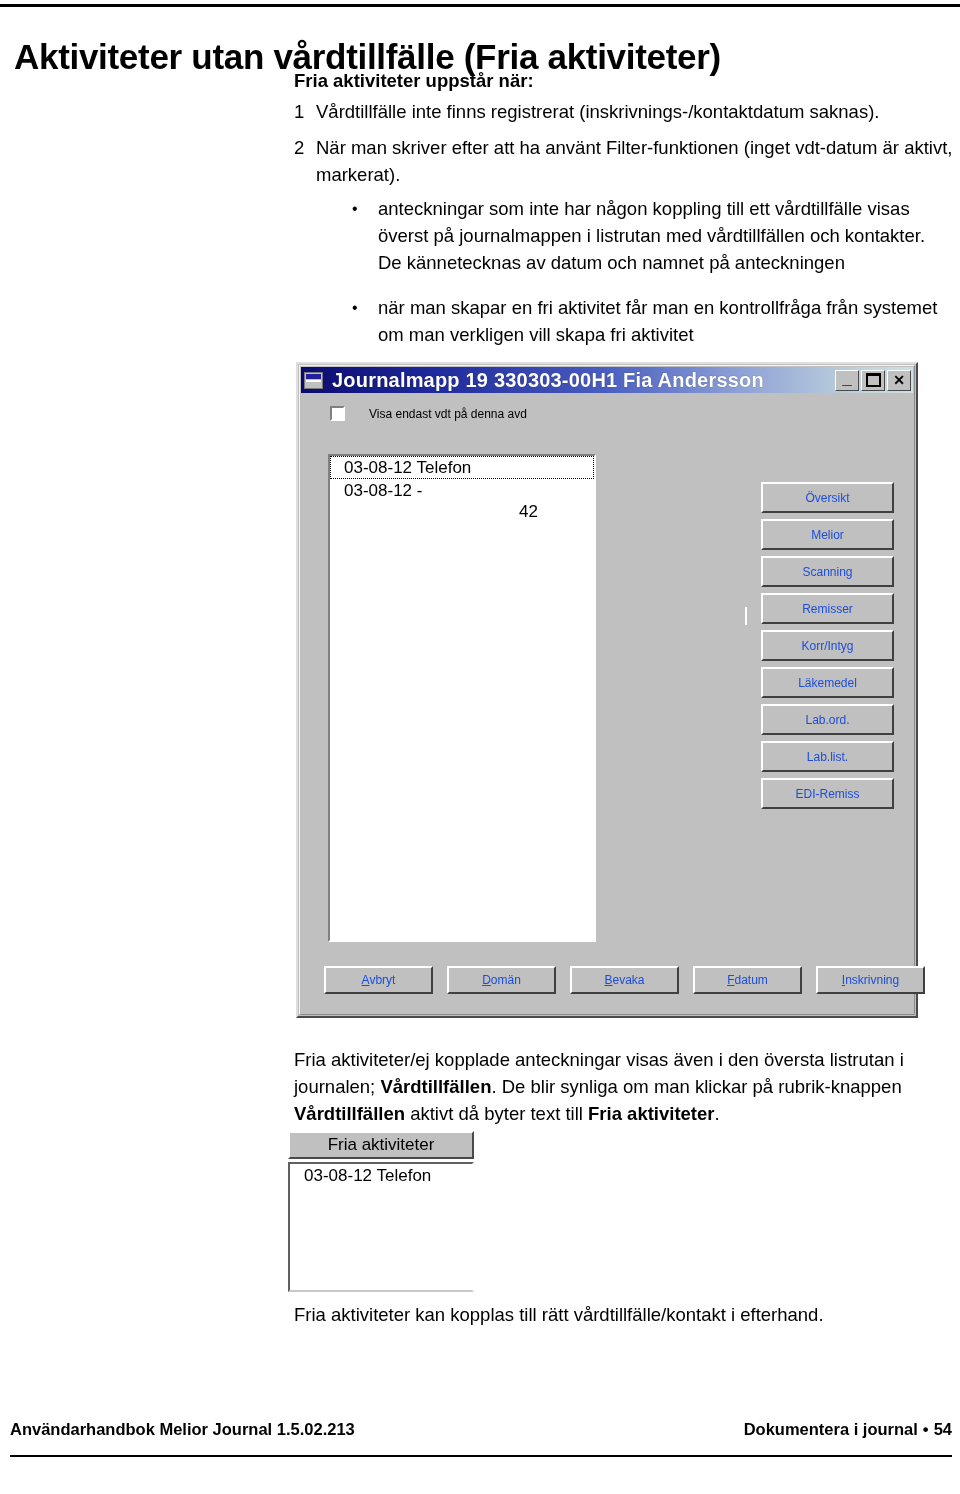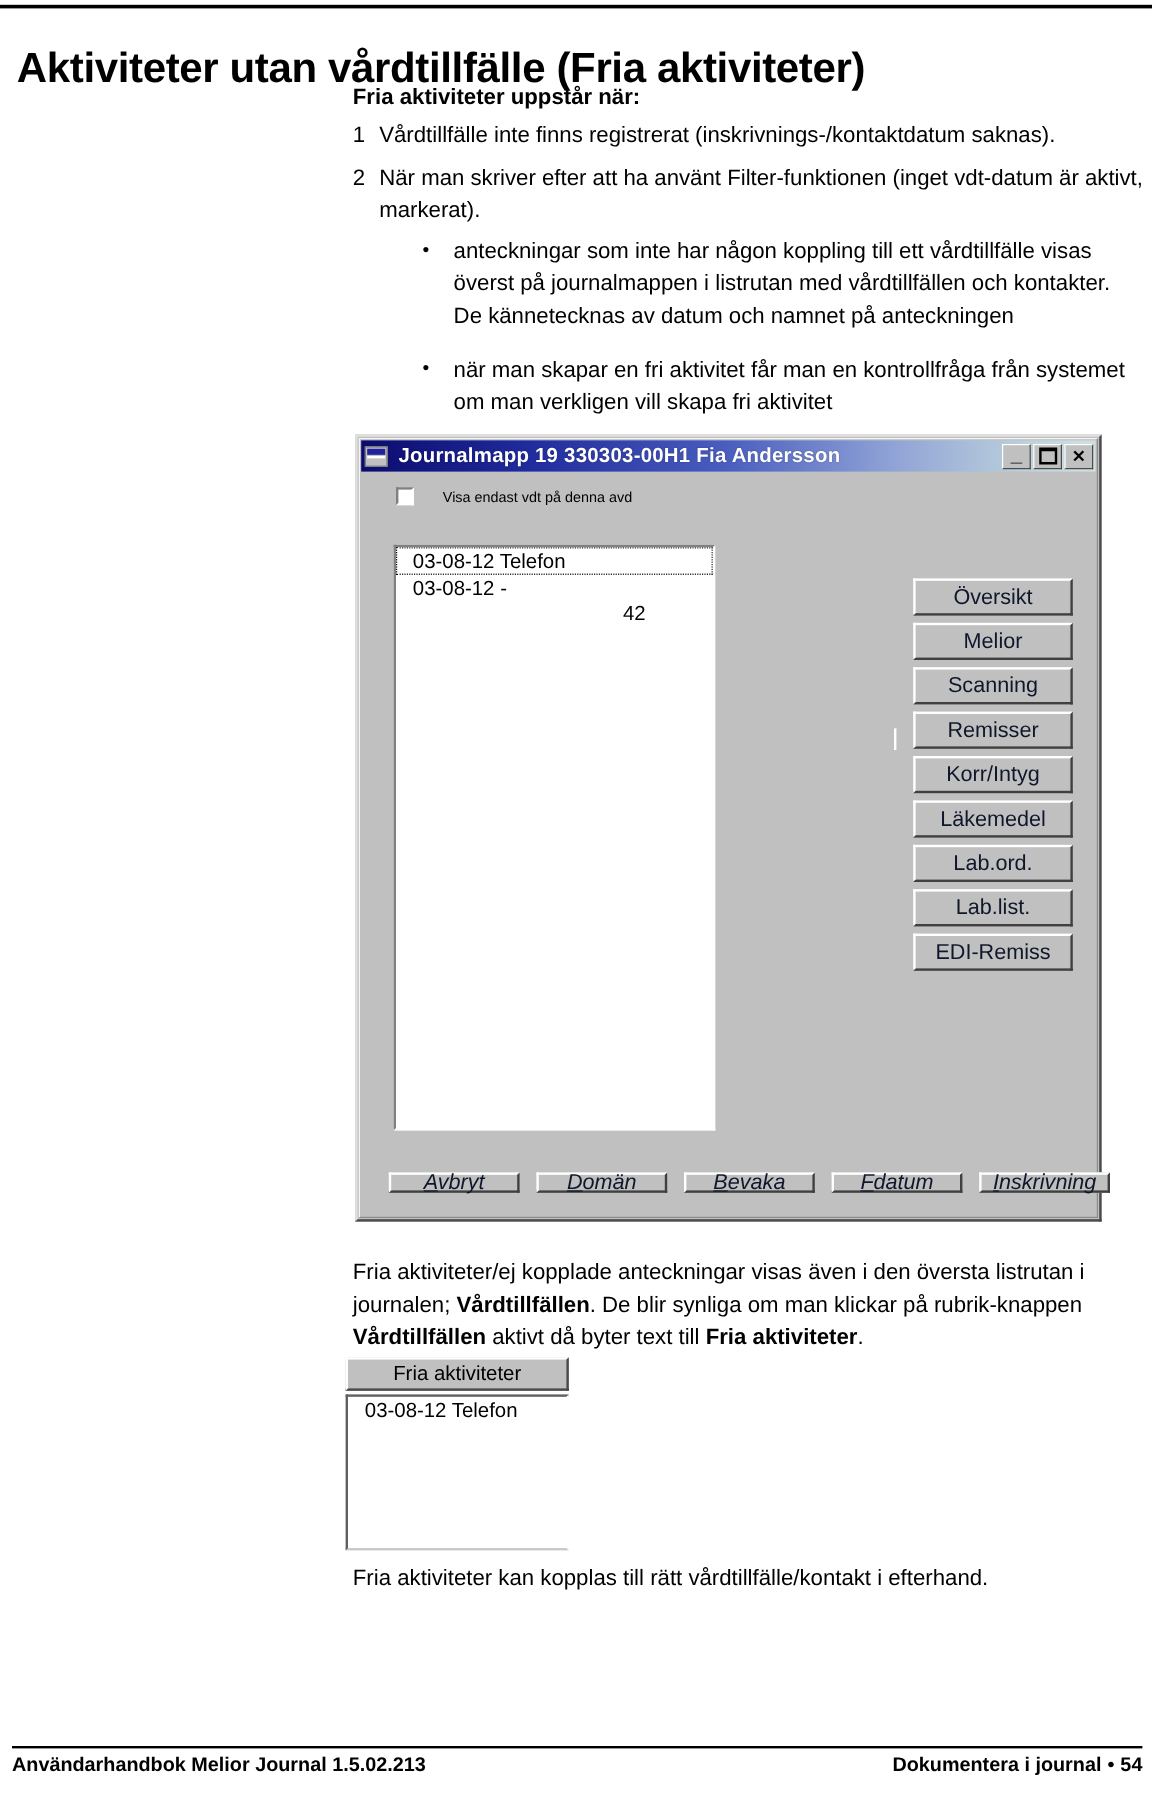--- a/index.html
+++ b/index.html
@@ -56,21 +56,21 @@
     background:linear-gradient(to right,#0b0b6e 0%,#1f2a9c 22%,#4a5ec0 50%,#8fa2d6 72%,#bfd4dc 92%,#cfe0e0 100%);
     display:flex;align-items:center;
   }
   .sysicon{
     width:19px;height:17px;margin-left:3px;flex:none;
     background:#c0c0c0;border:1px solid #7a7a7a;position:relative;box-sizing:border-box;
   }
   .sysicon:before{content:"";position:absolute;left:1px;top:1px;right:1px;height:5px;background:#2020a0;}
   .sysicon:after{content:"";position:absolute;left:1px;top:7px;right:1px;height:2px;background:#ffffff;}
   .title-text{
-    margin-left:9px;color:#fff;font-size:17px;font-weight:bold;
+    margin-left:9px;color:#fff;font-size:20px;font-weight:bold;
     white-space:nowrap;letter-spacing:0.2px;
     text-shadow:0 0 1px rgba(0,0,0,.5);
   }
   .winbtns{margin-left:auto;display:flex;gap:2px;padding-right:2px;}
   .wbtn{
     width:24px;height:21px;background:#c0c0c0;
     border-top:1px solid #ffffff;border-left:1px solid #ffffff;
     border-right:1px solid #4a4a4a;border-bottom:1px solid #4a4a4a;
     position:relative;box-sizing:border-box;
   }
@@ -104,32 +104,32 @@
   }
   .lrow.focused{outline:1px dotted #000;outline-offset:-1px;}
   .lrow .ltxt{flex:none;}
   .lrow .lnum{position:absolute;right:56px;margin-top:42px;}
 
   
   .sidebtns{position:absolute;right:22px;top:118px;width:133px;}
   .w95btn{
     width:100%;height:31px;margin-bottom:6px;
     background:#c0c0c0;display:flex;align-items:center;justify-content:center;
-    font-size:18px;color:#0f172a;white-space:nowrap;
+    font-size:12px;color:#1d4ed8;white-space:nowrap;
     border-top:2px solid #ffffff;border-left:2px solid #ffffff;
     border-right:2px solid #404040;border-bottom:2px solid #404040;
     box-sizing:border-box;
   }
   .caret{
     position:absolute;left:-16px;top:125px;width:2px;height:18px;background:#fff;
   }
 
   
   .bottombtns{position:absolute;left:26px;bottom:22px;display:flex;gap:14px;}
-  .w95btn.wide{width:109px;height:17px;margin:0;font-style:italic;}
+  .w95btn.wide{width:109px;height:28px;margin:0;}
   .w95btn u{text-decoration:underline;}
 
   
   .para2{
     position:absolute;left:294px;top:1046px;width:666px;
     font-size:18.5px;line-height:27px;
   }
   .para2 b{font-weight:bold;}
 
   
@@ -152,21 +152,21 @@
 
   
   .closing{
     position:absolute;left:294px;top:1301px;width:660px;
     font-size:18.5px;line-height:27px;
   }
 
   
   .footer-rule{position:absolute;left:10px;top:1455px;width:942px;height:2px;background:#000;}
   .footer{
-    position:absolute;left:10px;top:1462px;width:942px;
+    position:absolute;left:10px;top:1420px;width:942px;
     display:flex;justify-content:space-between;align-items:flex-start;
     font-size:16.5px;font-weight:bold;
   }
   .footer .right{white-space:nowrap;}
   .footer .sep{padding:0 5px;}
 </style>
 </head>
 <body>
 
 <div class="page">

